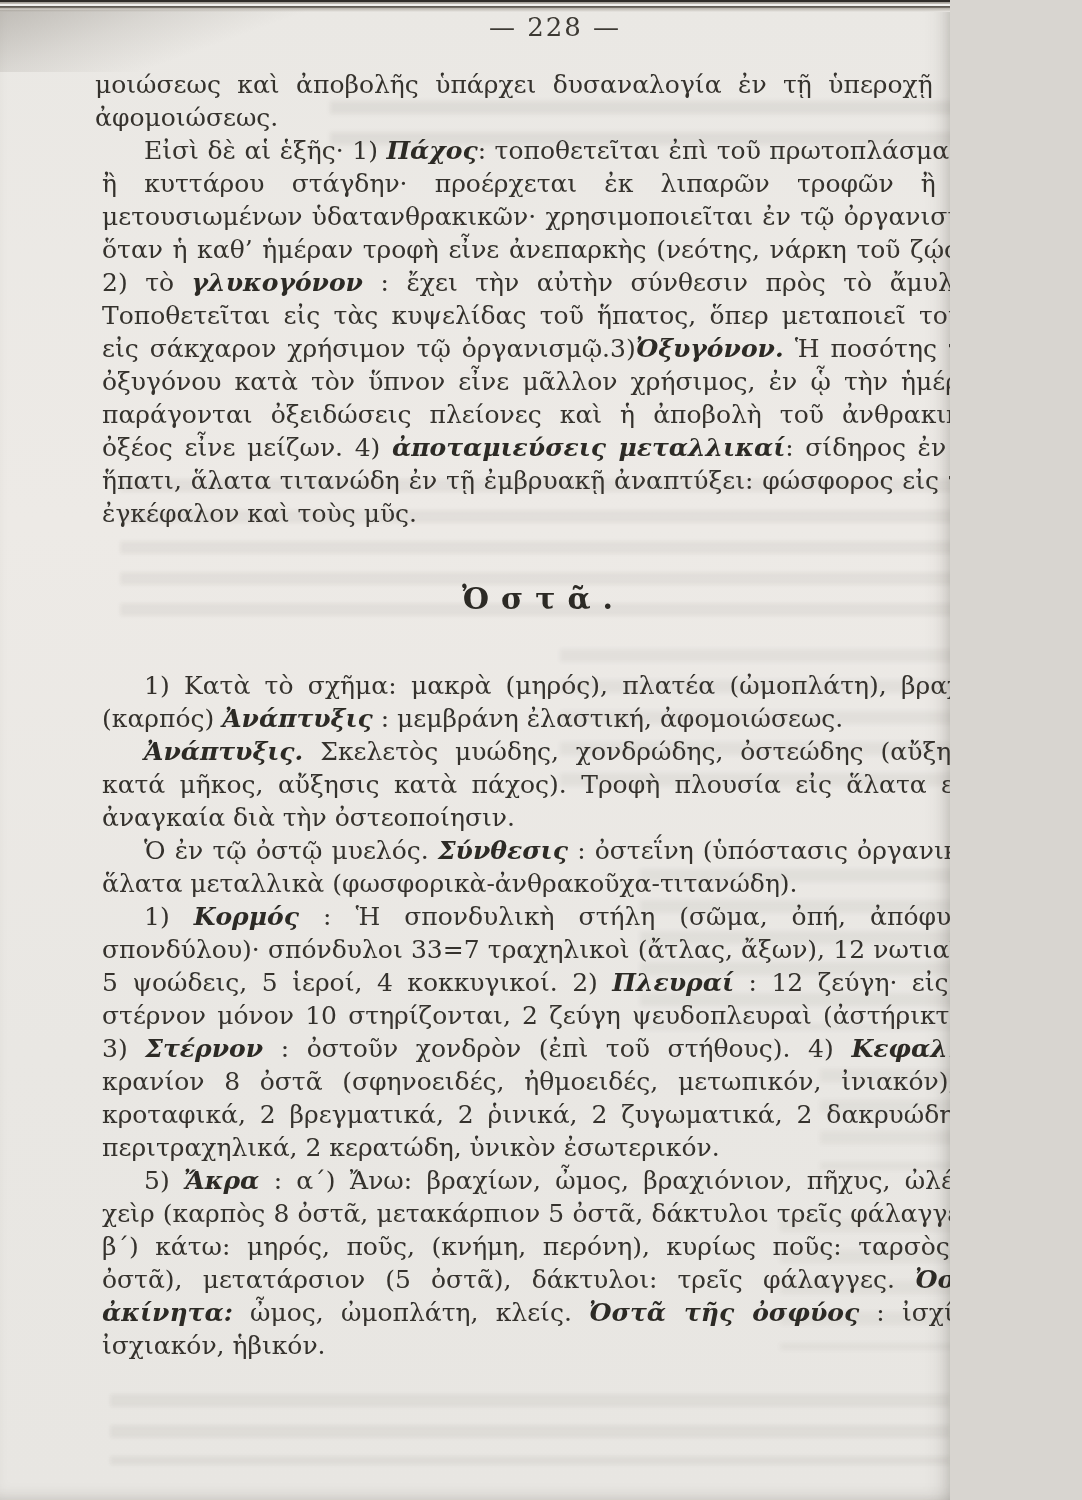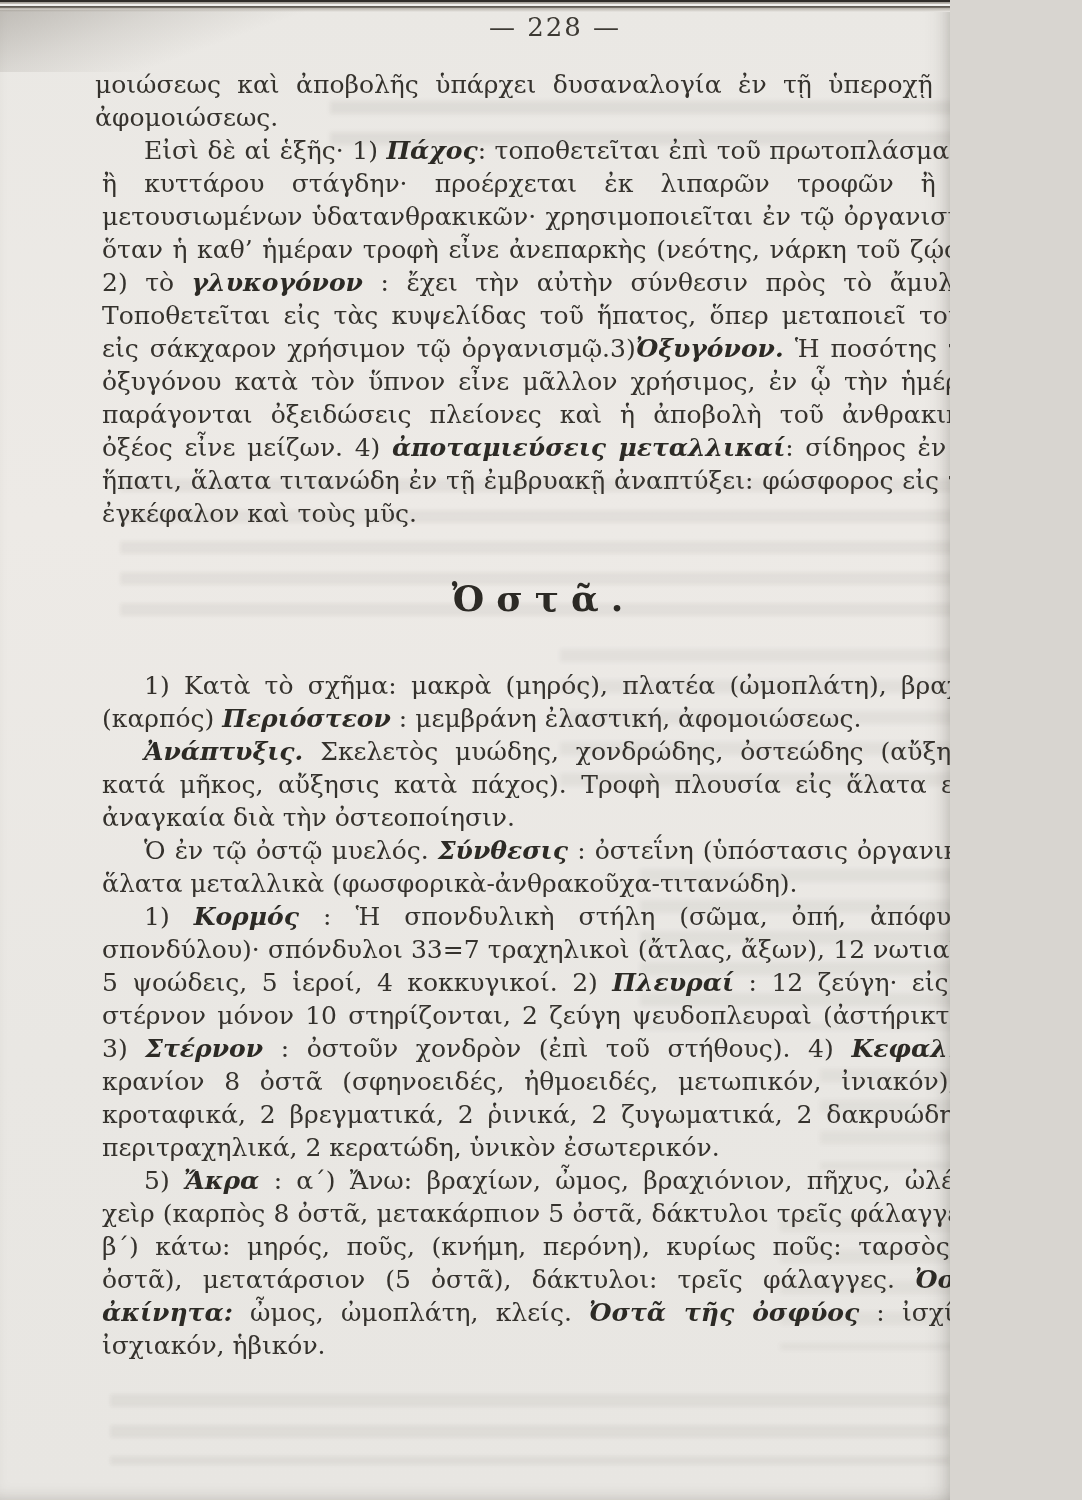--- a/index.html
+++ b/index.html
@@ -36,21 +36,21 @@
     font-size:25px;line-height:33px;color:#35322d;
     text-align:justify;
   }
   p.para{margin:0;padding:0;}
   p.indent{text-indent:42px;margin-left:7px;}
   .bi{font-weight:bold;font-style:italic;color:#2c2a25;}
   .section-heading{
     margin:52px 0 54px 0;
     text-align:center;
     font-weight:bold;
-    font-size:36px;
+    font-size:30px;
     letter-spacing:12px;
     color:#2c2a25;
   }
   
   .bleed{
     position:absolute;
     background:repeating-linear-gradient(
       180deg,
       rgba(0,0,0,0) 0px, rgba(0,0,0,0) 9px,
       rgba(96,90,80,.085) 9px, rgba(96,90,80,.085) 22px,
@@ -80,19 +80,19 @@
   <div class="bleed b5"></div>
   <div class="bleed b6"></div>
   <div class="bleed b7"></div>
 
   <div class="page-number">— 228 —</div>
 
   <div class="page-body" id="page-body">
       <p class="para"><span class="rn">μοιώσεως καὶ ἀποβολῆς ὑπάρχει δυσαναλογία ἐν τῇ ὑπεροχῇ τῆς ἀφομοιώσεως.</span></p>
       <p class="para indent"><span class="rn">Εἰσὶ δὲ αἱ ἑξῆς· 1) </span><span class="bi">Πάχος</span><span class="rn">: τοποθετεῖται ἐπὶ τοῦ πρωτοπλάσματος ἢ κυττάρου στάγδην· προέρχεται ἐκ λιπαρῶν τροφῶν ἢ ἐκ μετουσιωμένων ὑδατανθρακικῶν· χρησιμοποιεῖται ἐν τῷ ὀργανισμῷ, ὅταν ἡ καθ’ ἡμέραν τροφὴ εἶνε ἀνεπαρκὴς (νεότης, νάρκη τοῦ ζῴου), 2) τὸ </span><span class="bi">γλυκογόνον</span><span class="rn"> : ἔχει τὴν αὐτὴν σύνθεσιν πρὸς τὸ ἄμυλον. Τοποθετεῖται εἰς τὰς κυψελίδας τοῦ ἥπατος, ὅπερ μεταποιεῖ τοῦτο εἰς σάκχαρον χρήσιμον τῷ ὀργανισμῷ.3)</span><span class="bi">Ὀξυγόνον.</span><span class="rn"> Ἡ ποσότης τοῦ ὀξυγόνου κατὰ τὸν ὕπνον εἶνε μᾶλλον χρήσιμος, ἐν ᾧ τὴν ἡμέραν παράγονται ὀξειδώσεις πλείονες καὶ ἡ ἀποβολὴ τοῦ ἀνθρακικοῦ ὀξέος εἶνε μείζων. 4) </span><span class="bi">ἀποταμιεύσεις μεταλλικαί</span><span class="rn">: σίδηρος ἐν τῷ ἥπατι, ἅλατα τιτανώδη ἐν τῇ ἐμβρυακῇ ἀναπτύξει: φώσφορος εἰς τὸν ἐγκέφαλον καὶ τοὺς μῦς.</span></p>
       <div class="section-heading">Ὀστᾶ.</div>
-      <p class="para indent"><span class="rn">1) Κατὰ τὸ σχῆμα: μακρὰ (μηρός), πλατέα (ὠμοπλάτη), βραχέα (καρπός) </span><span class="bi">Περιόστεον</span><span class="rn"> : μεμβράνη ἐλαστική, ἀφομοιώσεως.</span></p>
+      <p class="para indent"><span class="rn">1) Κατὰ τὸ σχῆμα: μακρὰ (μηρός), πλατέα (ὠμοπλάτη), βραχέα (καρπός) </span><span class="bi">Ἀνάπτυξις</span><span class="rn"> : μεμβράνη ἐλαστική, ἀφομοιώσεως.</span></p>
       <p class="para indent"><span class="bi">Ἀνάπτυξις.</span><span class="rn"> Σκελετὸς μυώδης, χονδρώδης, ὀστεώδης (αὔξησις κατά μῆκος, αὔξησις κατὰ πάχος). Τροφὴ πλουσία εἰς ἅλατα εἶνε ἀναγκαία διὰ τὴν ὀστεοποίησιν.</span></p>
       <p class="para indent"><span class="rn">Ὁ ἐν τῷ ὀστῷ μυελός. </span><span class="bi">Σύνθεσις</span><span class="rn"> : ὀστεΐνη (ὑπόστασις ὀργανική), ἅλατα μεταλλικὰ (φωσφορικὰ-ἀνθρακοῦχα-τιτανώδη).</span></p>
       <p class="para indent"><span class="rn">1) </span><span class="bi">Κορμός</span><span class="rn"> : Ἡ σπονδυλικὴ στήλη (σῶμα, ὀπή, ἀπόφυσις σπονδύλου)· σπόνδυλοι 33=7 τραχηλικοὶ (ἄτλας, ἄξων), 12 νωτιαῖοι, 5 ψοώδεις, 5 ἱεροί, 4 κοκκυγικοί. 2) </span><span class="bi">Πλευραί</span><span class="rn"> : 12 ζεύγη· εἰς τὸ στέρνον μόνον 10 στηρίζονται, 2 ζεύγη ψευδοπλευραὶ (ἀστήρικτοι). 3) </span><span class="bi">Στέρνον</span><span class="rn"> : ὀστοῦν χονδρὸν (ἐπὶ τοῦ στήθους). 4) </span><span class="bi">Κεφαλή</span><span class="rn"> : κρανίον 8 ὀστᾶ (σφηνοειδές, ἠθμοειδές, μετωπικόν, ἰνιακόν), 2 κροταφικά, 2 βρεγματικά, 2 ῥινικά, 2 ζυγωματικά, 2 δακρυώδη, 2 περιτραχηλικά, 2 κερατώδη, ὑνικὸν ἐσωτερικόν.</span></p>
       <p class="para indent"><span class="rn">5) </span><span class="bi">Ἄκρα</span><span class="rn"> : α΄) Ἄνω: βραχίων, ὦμος, βραχιόνιον, πῆχυς, ὠλένη, χεὶρ (καρπὸς 8 ὀστᾶ, μετακάρπιον 5 ὀστᾶ, δάκτυλοι τρεῖς φάλαγγες). β΄) κάτω: μηρός, ποῦς, (κνήμη, περόνη), κυρίως ποῦς: ταρσὸς (7 ὀστᾶ), μετατάρσιον (5 ὀστᾶ), δάκτυλοι: τρεῖς φάλαγγες. </span><span class="bi">Ὀστᾶ ἀκίνητα:</span><span class="rn"> ὦμος, ὠμοπλάτη, κλείς. </span><span class="bi">Ὀστᾶ τῆς ὀσφύος</span><span class="rn"> : ἰσχίον, ἰσχιακόν, ἡβικόν.</span></p>
     </div>
 </div>
 
 </body></html>

